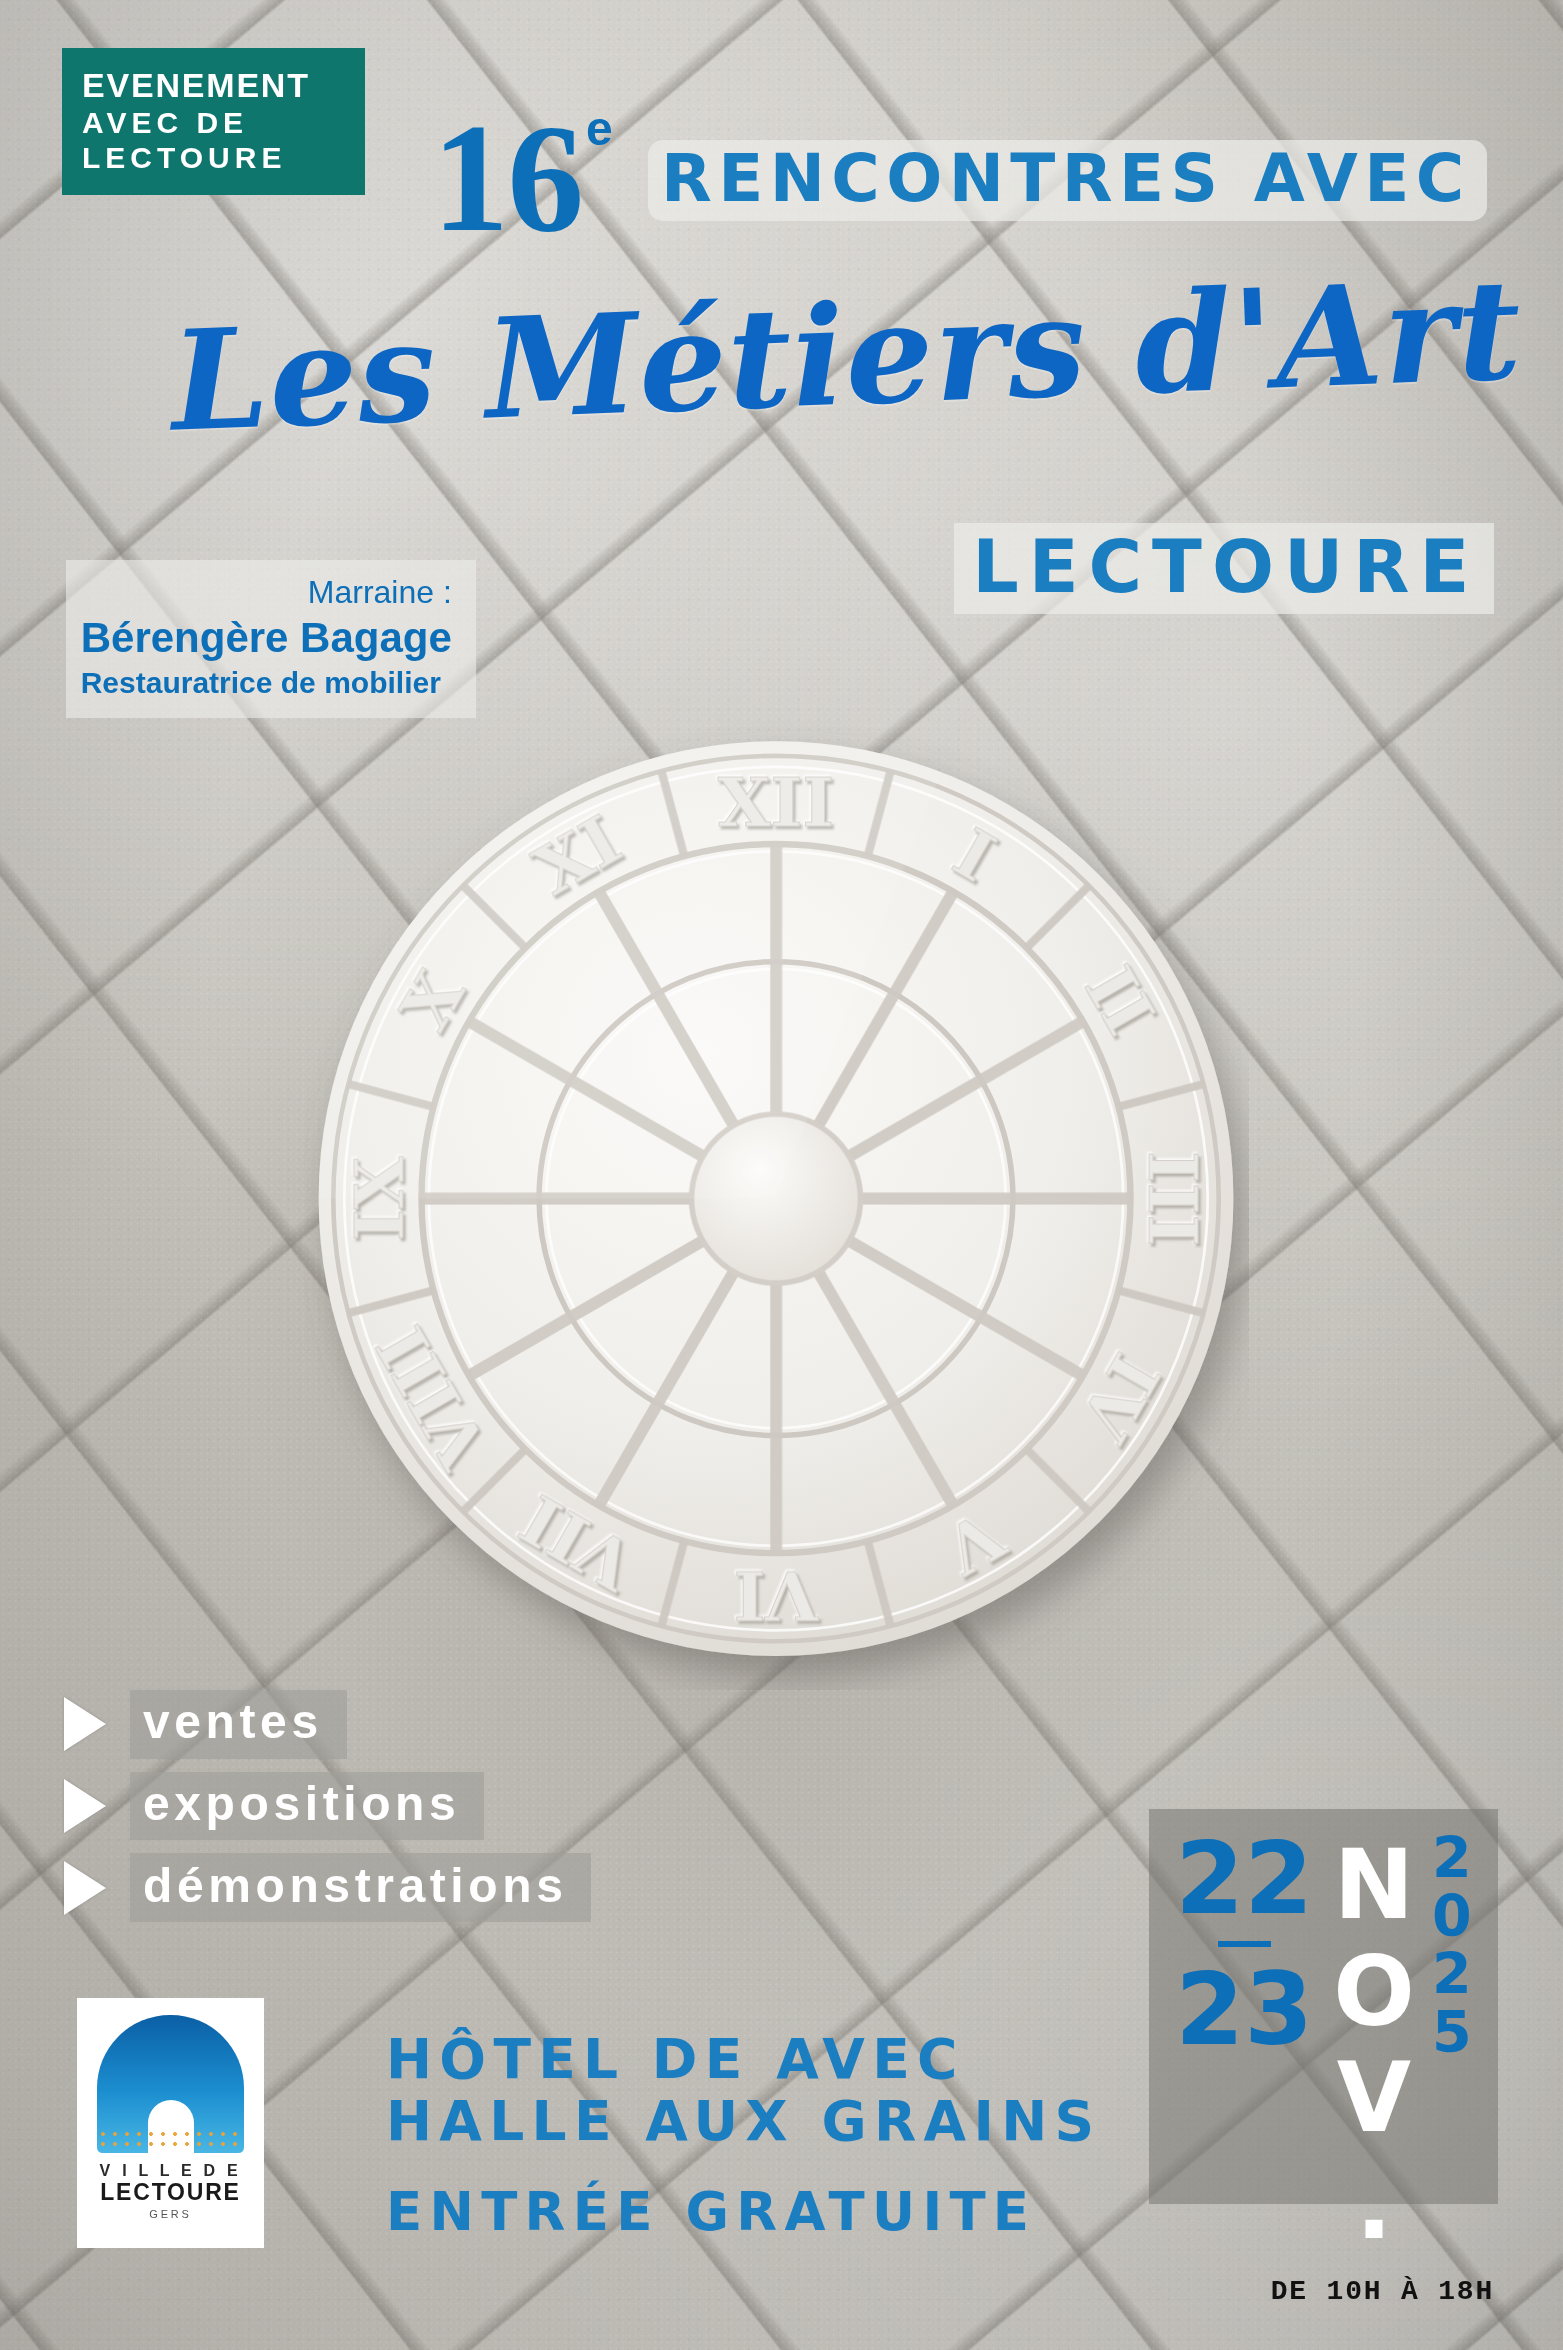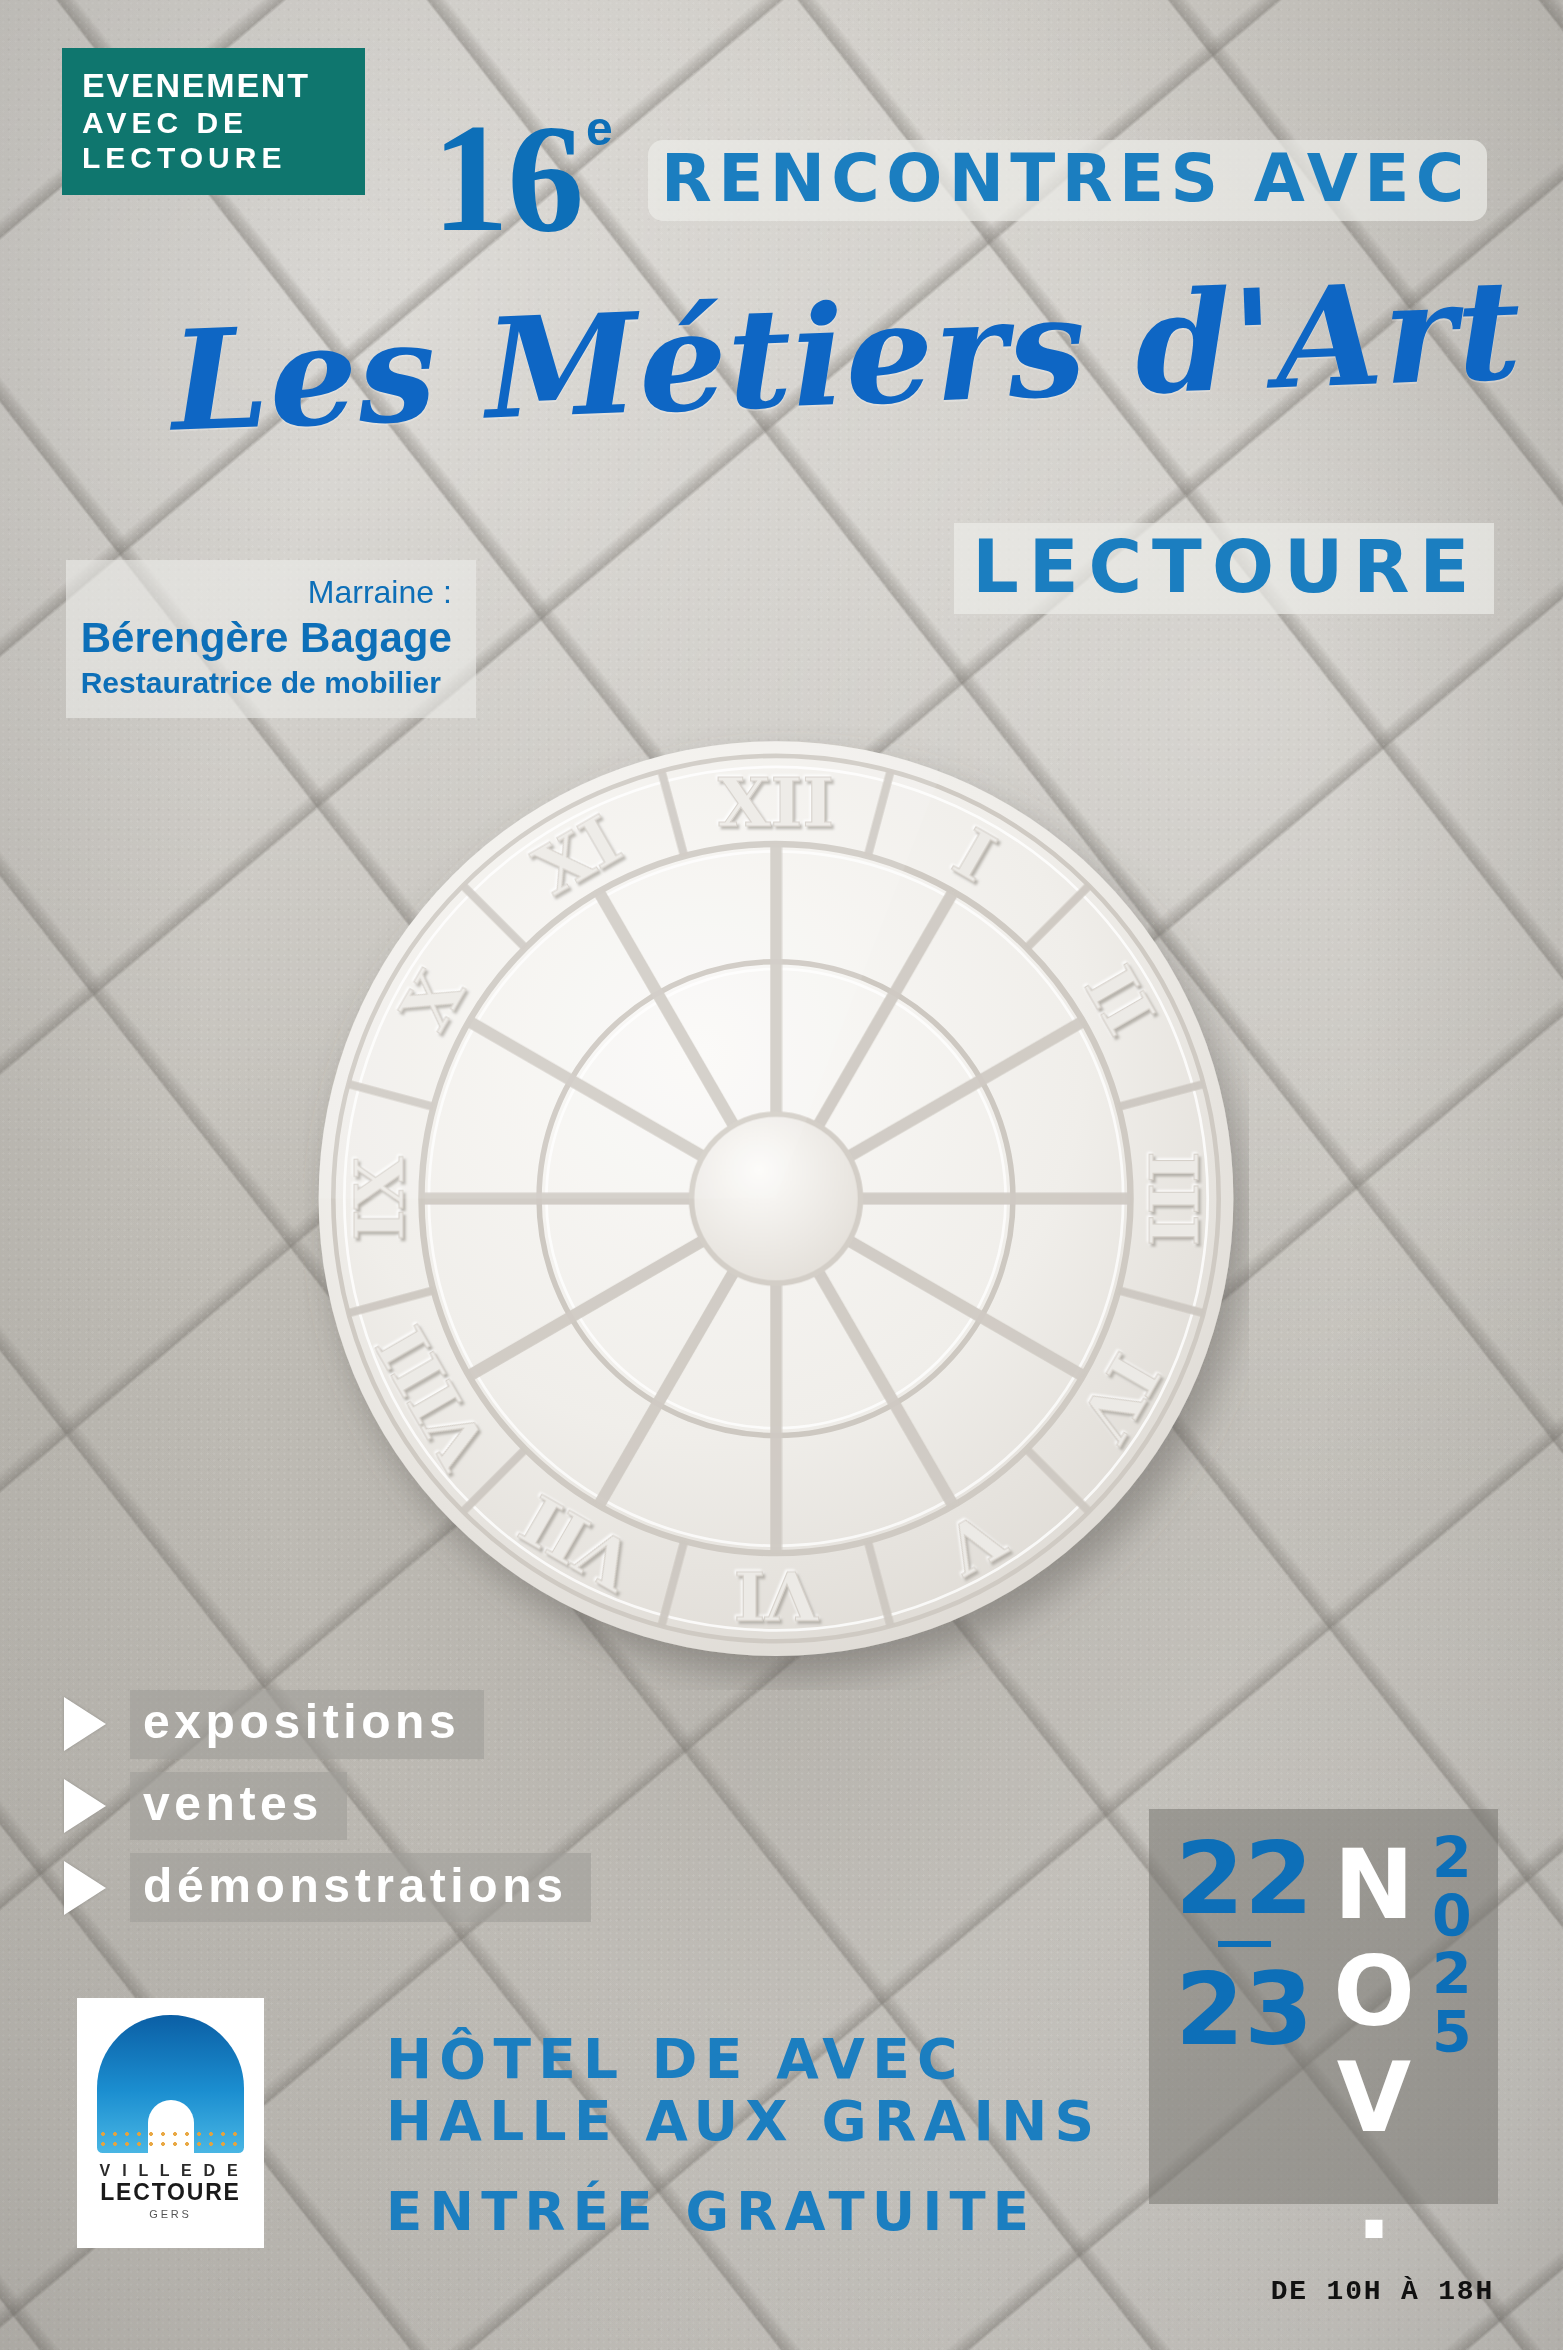--- a/index.html
+++ b/index.html
@@ -476,25 +476,25 @@
 
         <circle r="498" fill="none"></circle>
         <path d="M-498,0 A498,498 0 0 1 180,-464 L0,0 Z" fill="#ffffff" opacity="0.10"></path>
       </g>
     </svg>
   </div>
 
   <div class="bullets">
     <div class="bullet-row">
       <div class="tri"></div>
-      <div class="bullet-text">expositions</div>
+      <div class="bullet-text">ventes</div>
     </div>
     <div class="bullet-row">
       <div class="tri"></div>
-      <div class="bullet-text">ventes</div>
+      <div class="bullet-text">expositions</div>
     </div>
     <div class="bullet-row">
       <div class="tri"></div>
       <div class="bullet-text">démonstrations</div>
     </div>
   </div>
 
   <div class="logo-box">
     <div class="logo-dome">
       <div class="arch"></div>

